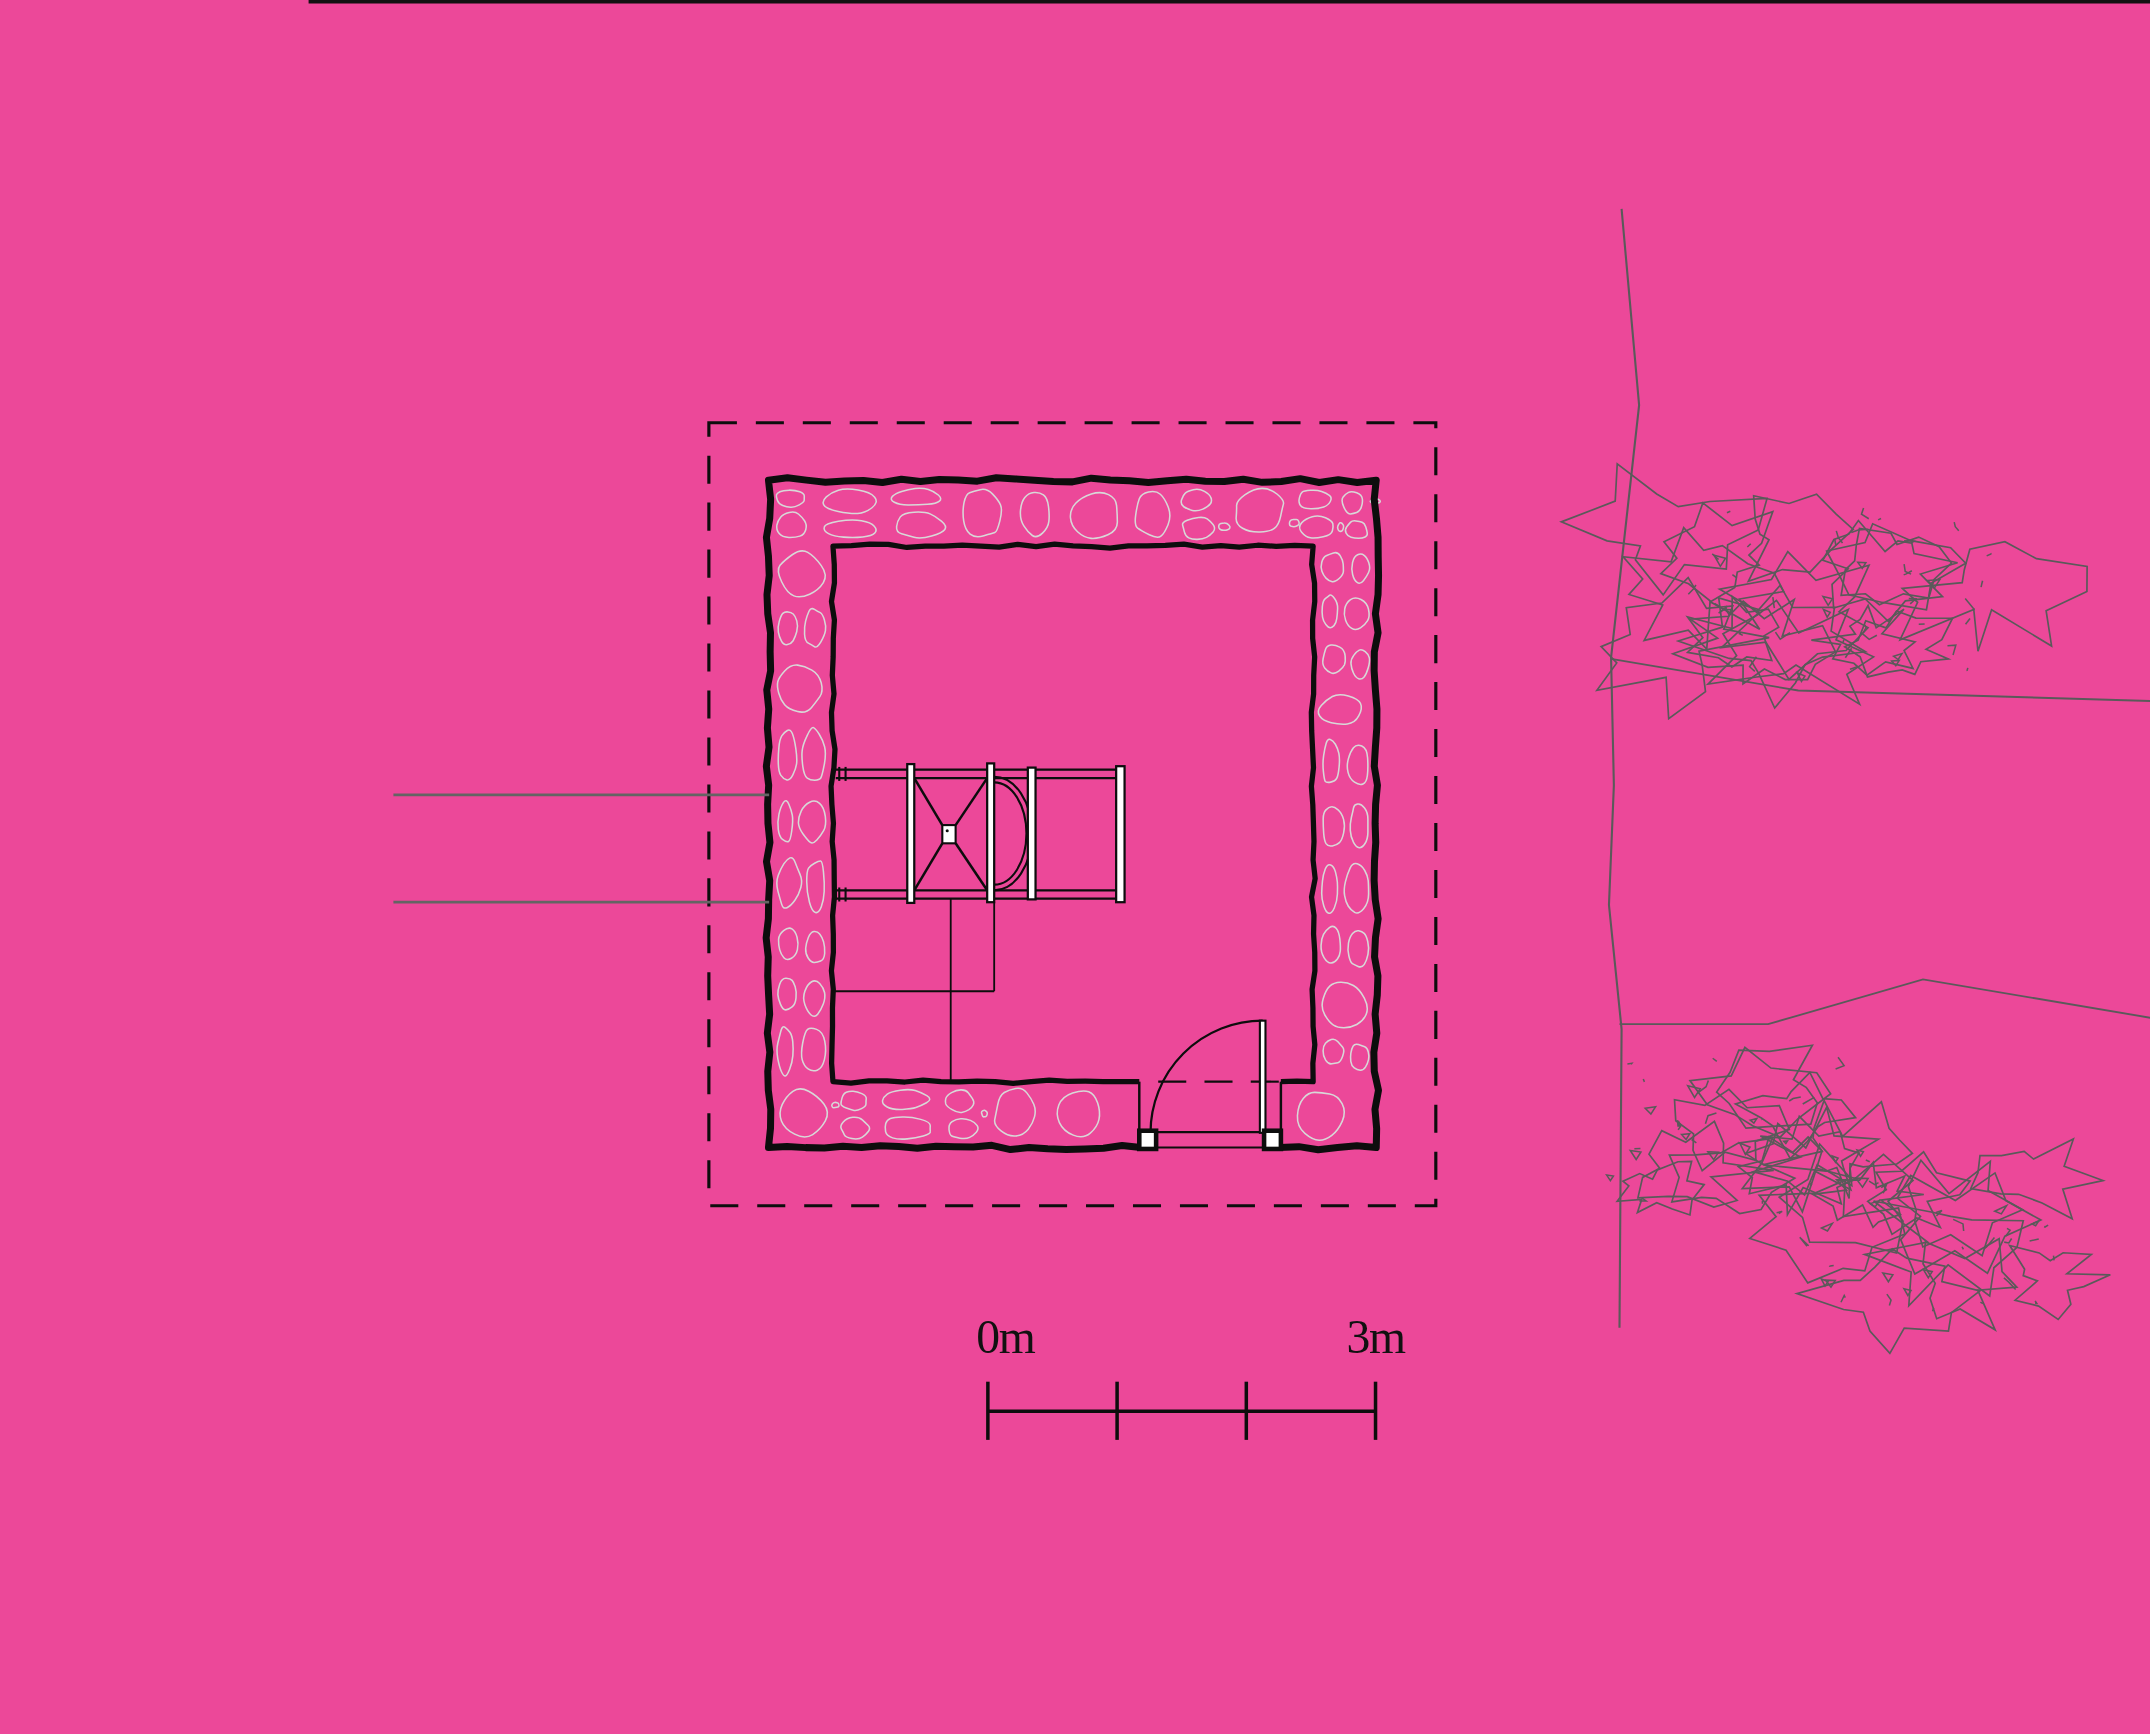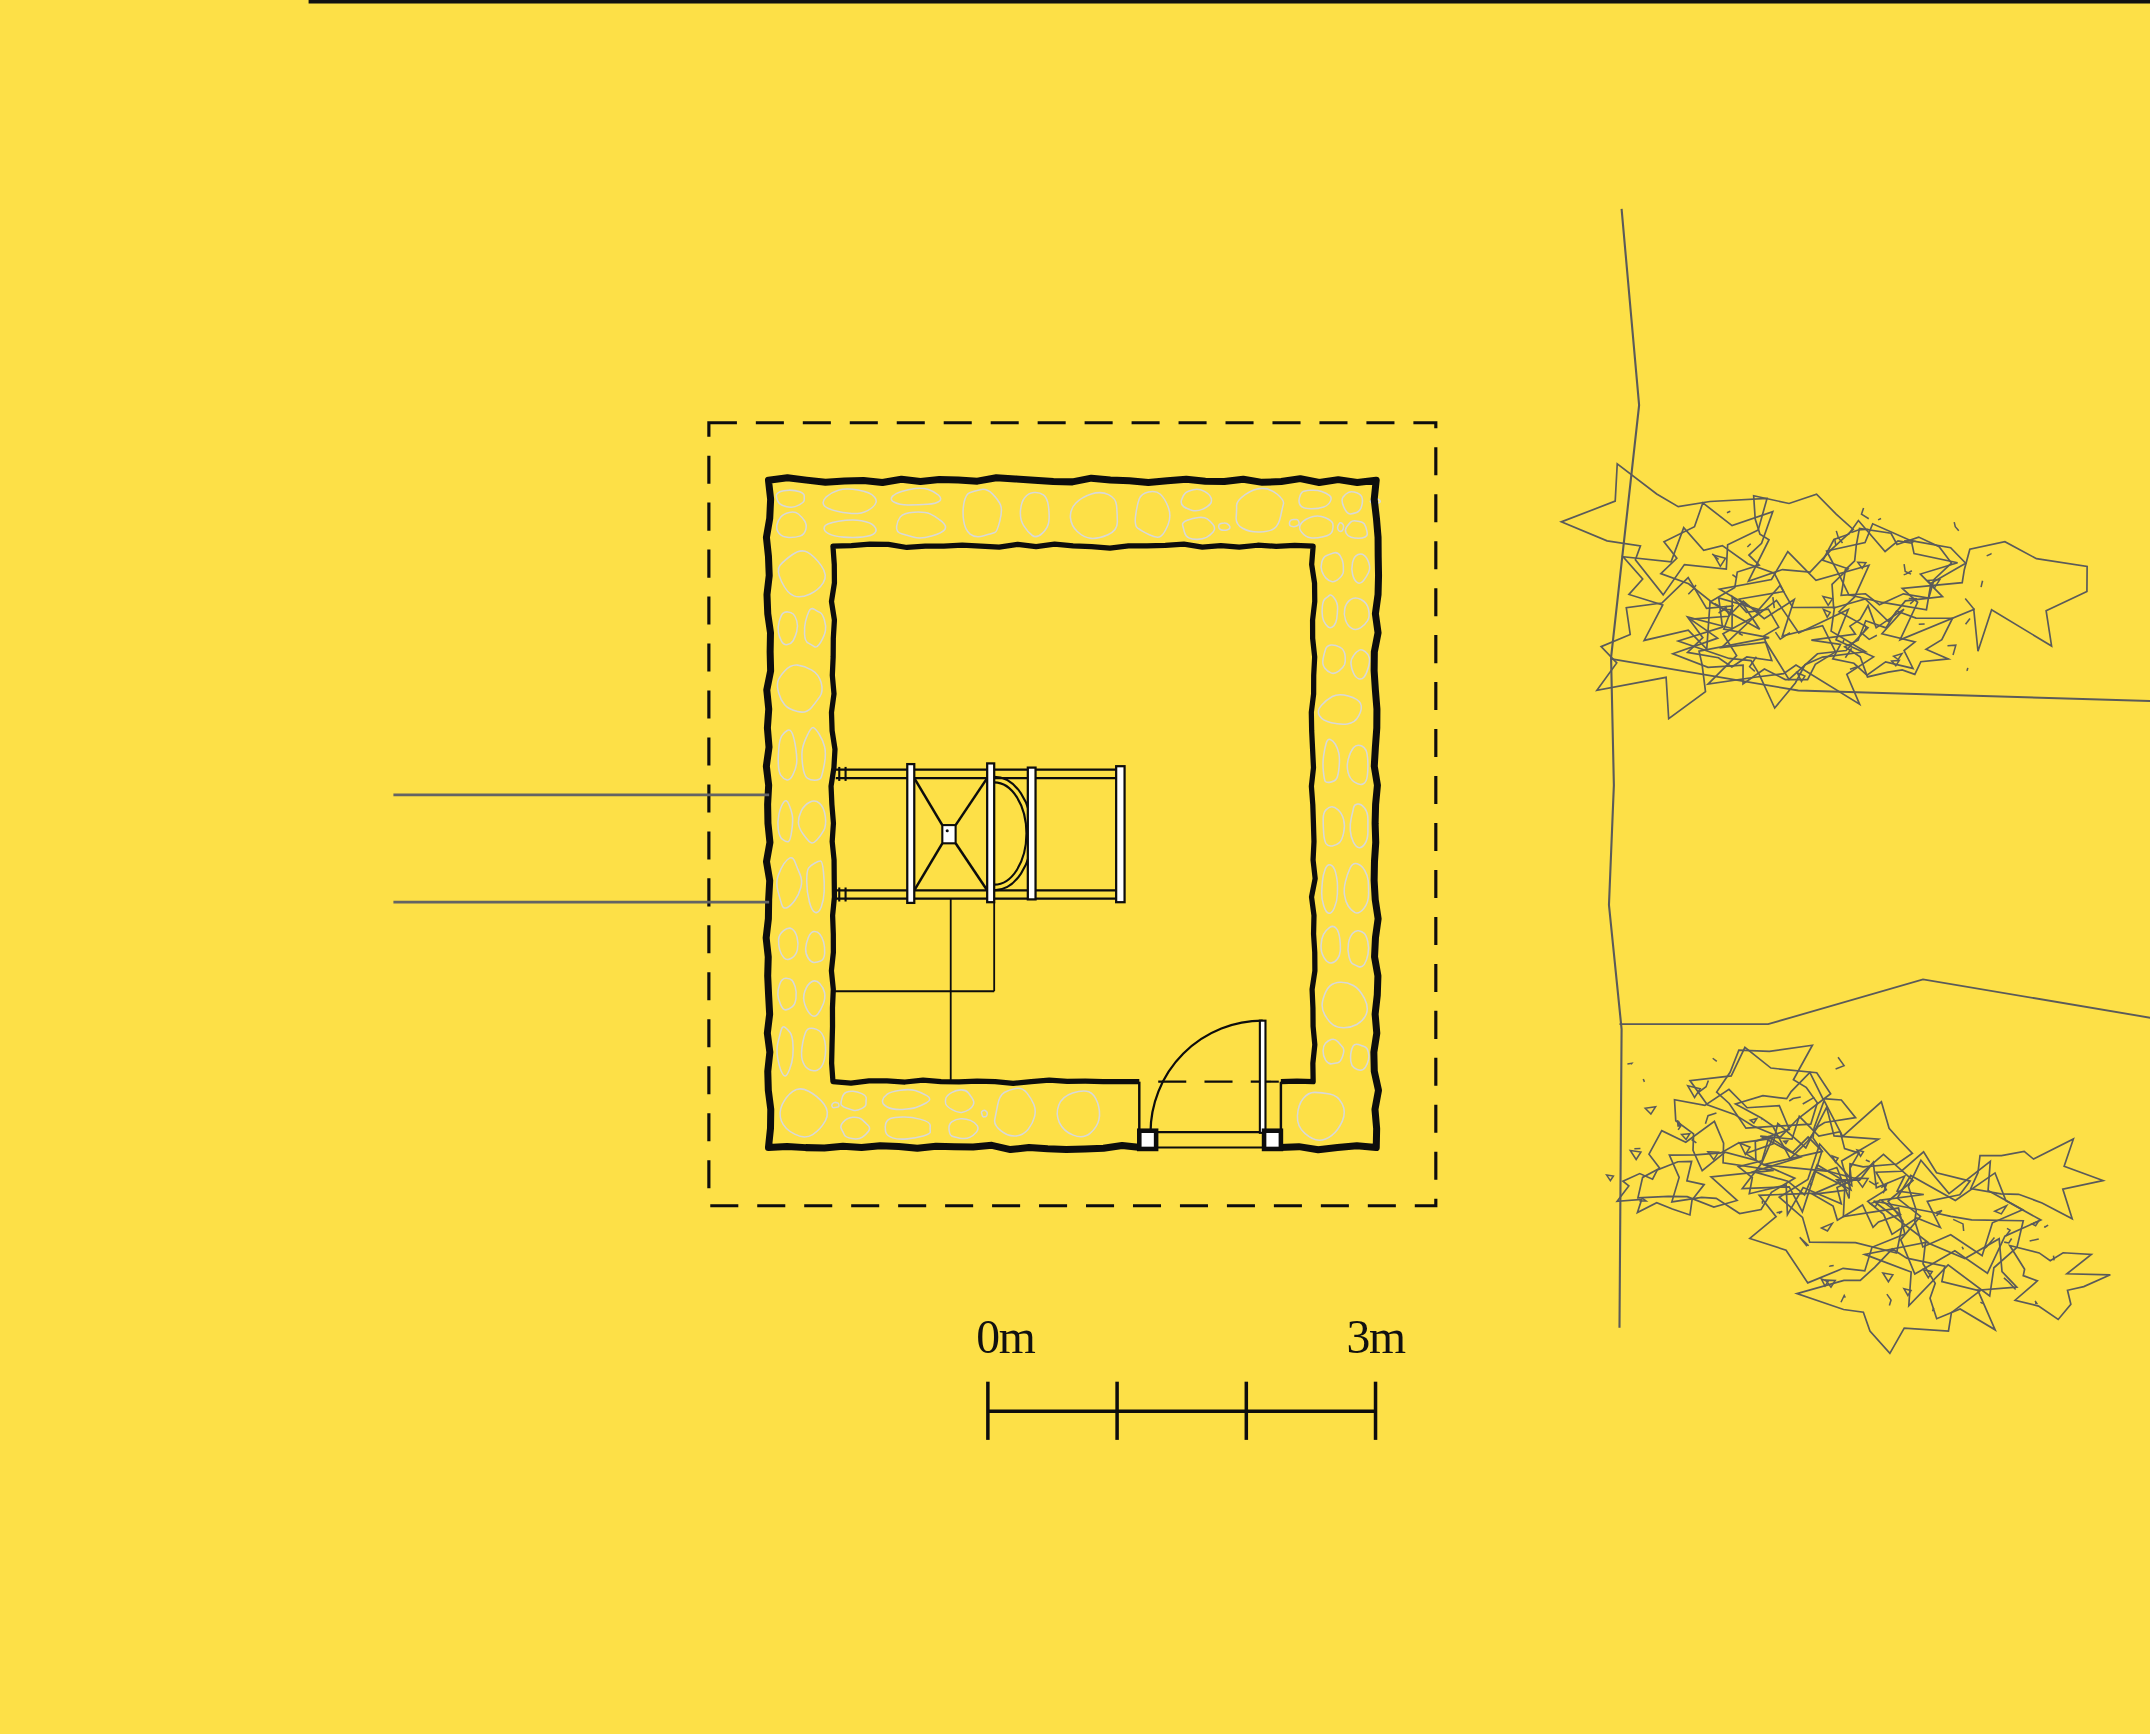--- a/index.html
+++ b/index.html
@@ -1,16 +1,16 @@
 <!DOCTYPE html>
 <html style="font-size:11.2px"><head>
 <meta charset="utf-8">
 <style>
   html,body{margin:0;padding:0;background:#ffffff;}
-  .canvas{position:relative;width:2151px;height:1735px;background:#fde047;overflow:hidden;}
+  .canvas{position:relative;width:2151px;height:1735px;background:#ec4899;overflow:hidden;}
   svg{display:block;}
   .scale-label{
     font-family:"Liberation Serif", serif;
     font-size:68px;
     letter-spacing:-2px;
     fill:#111111;
     text-anchor:middle;
   }
 </style>
 </head>

